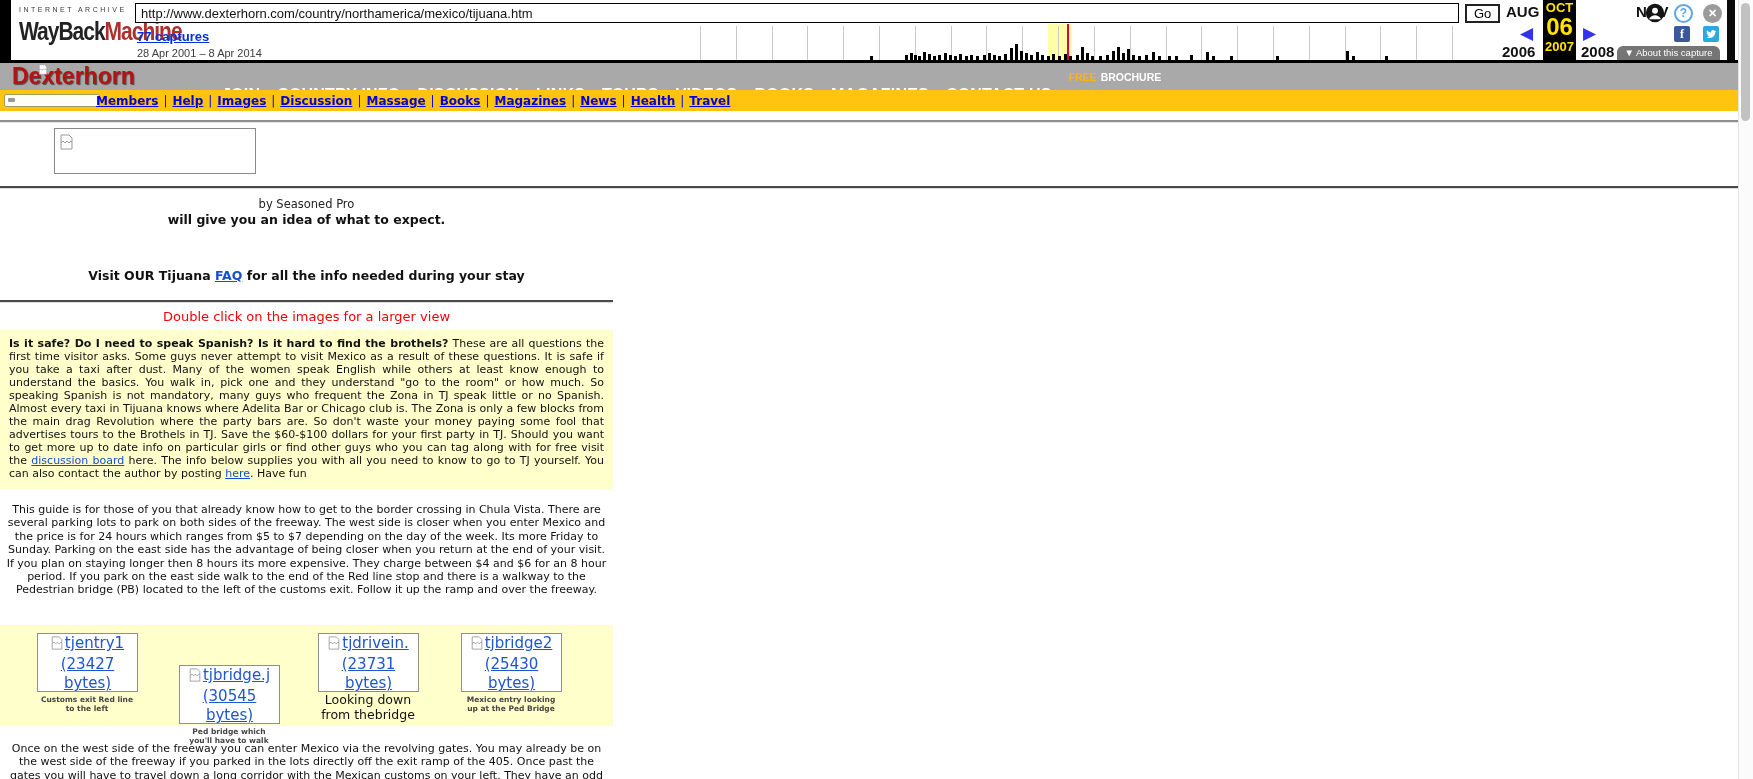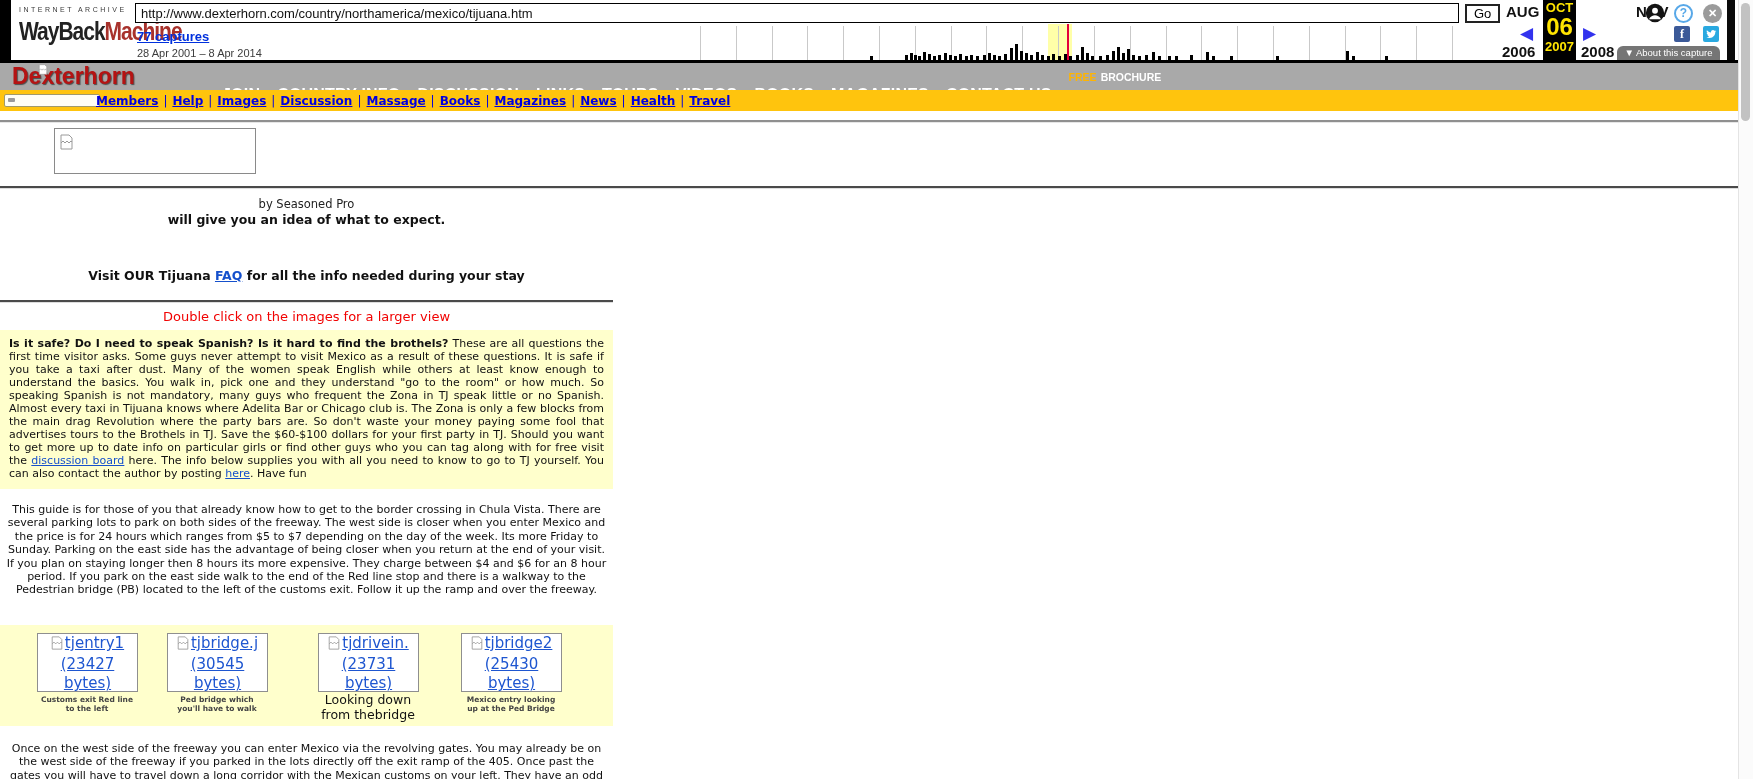--- a/index.html
+++ b/index.html
@@ -308,21 +308,21 @@
 
   <div class="thumb-strip">
   <div class="thumb-cell" style="left: 25px;">
     <div class="thumb-box"><span class="mini-icon"><svg width="12" height="14" viewBox="0 0 13 16">
               <path d="M1 1h8l3 3v11H1z" fill="#fff" stroke="#9a9a9a"></path>
               <path d="M1 9l2-2 2 2 2-2 2 2 2-2 1 1" fill="none" stroke="#9a9a9a"></path>
             </svg></span><a class="thumb-link">tjentry1 (23427 bytes)</a></div>
     <div class="thumb-caption">Customs exit Red line to the left</div>
   </div>
 
-  <div class="thumb-cell" style="left: 155px;">
+  <div class="thumb-cell" style="left: 167px; margin-top: 32px;">
     <div class="thumb-box"><span class="mini-icon"><svg width="12" height="14" viewBox="0 0 13 16">
               <path d="M1 1h8l3 3v11H1z" fill="#fff" stroke="#9a9a9a"></path>
               <path d="M1 9l2-2 2 2 2-2 2 2 2-2 1 1" fill="none" stroke="#9a9a9a"></path>
             </svg></span><a class="thumb-link">tjbridge.j (30545 bytes)</a></div>
     <div class="thumb-caption">Ped bridge which you'll have to walk</div>
   </div>
 
   <div class="thumb-cell" style="left: 306px;">
     <div class="thumb-box"><span class="mini-icon"><svg width="12" height="14" viewBox="0 0 13 16">
               <path d="M1 1h8l3 3v11H1z" fill="#fff" stroke="#9a9a9a"></path>

